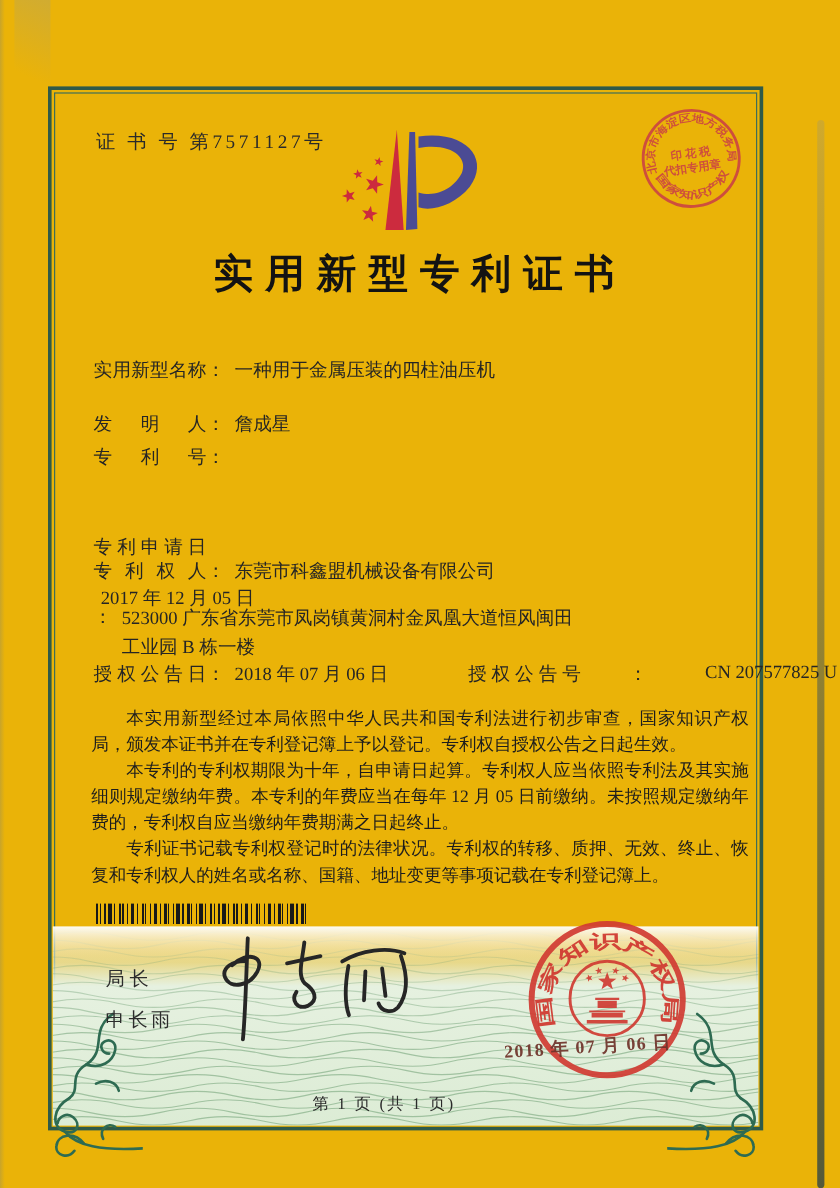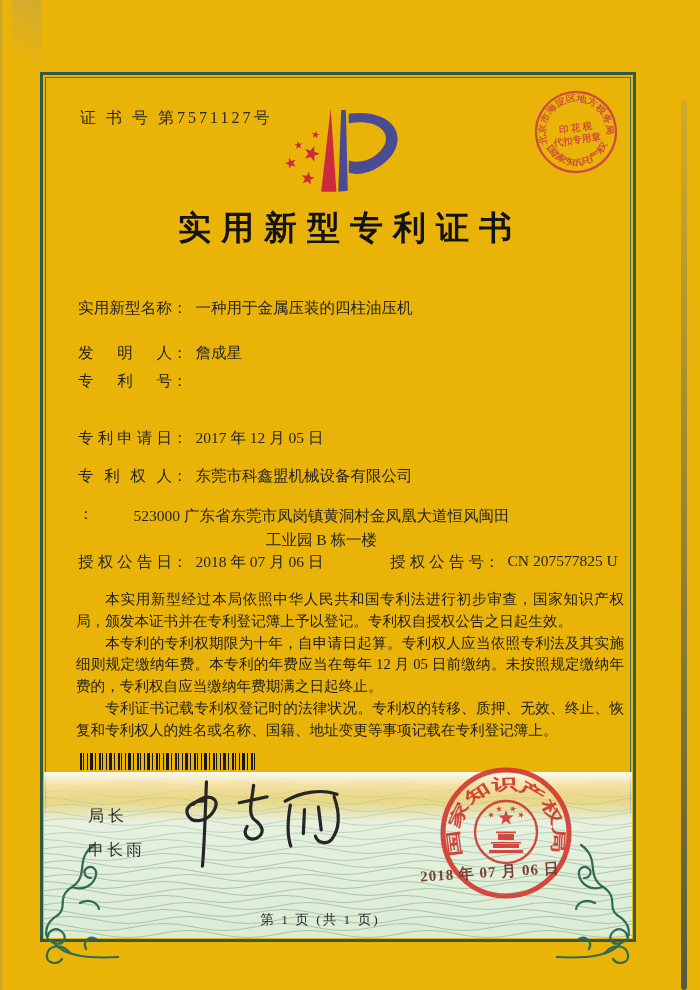--- a/index.html
+++ b/index.html
@@ -21,24 +21,24 @@
   .logo{position:absolute;left:268px;top:96px;}
   .title{position:absolute;left:0;right:0;top:206px;text-align:center;
     font-size:33px;font-weight:700;letter-spacing:10px;color:#131313;}
 
   .rows{position:absolute;left:78px;top:298px;width:545px;font-size:15.5px;color:#252525;}
   .row{position:absolute;left:0;display:flex;white-space:nowrap;}
   .lbl{display:inline-block;width:94px;text-align:justify;text-align-last:justify;}
   .colon{margin:0 2px 0 0;}
   .val{margin-left:6px;}
   .val .line2{margin-left:0;}
-  .r-name{top:0;} .r-inv{top:45px;} .r-pat{top:73px;align-items:center;} .r-fil{top:130px;}
+  .r-name{top:0;} .r-inv{top:45px;} .r-pat{top:73px;align-items:center;} .r-fil{top:148px;flex-direction:column;}
   .r-own{top:168px;} .r-addr{top:206px;} .r-grant{top:254px;}
-  .pair-right{position:absolute;left:312px;top:254px;display:flex;white-space:nowrap;}
-  .addr-val{white-space:normal;width:440px;line-height:24px;text-align:center;}
+  .pair-right{position:absolute;left:312px;top:254px;display:flex;white-space:nowrap;gap:40px;}
+  .addr-val{white-space:normal;width:440px;line-height:24px;}
 
   .paras{position:absolute;left:76px;top:589px;width:548px;font-size:14.6px;
     line-height:21.8px;text-align:justify;color:#1d1d1d;}
   .paras p{margin:0;text-indent:2em;}
 
   .barcode{position:absolute;left:80px;top:753px;width:178px;height:17px;
     background:repeating-linear-gradient(90deg,#181818 0 2px,transparent 2px 3px,
       #181818 3px 4px,transparent 4px 7px,#181818 7px 8px,transparent 8px 10px,
       #181818 10px 13px,transparent 13px 15px,#181818 15px 16px,transparent 16px 19px);}
 

